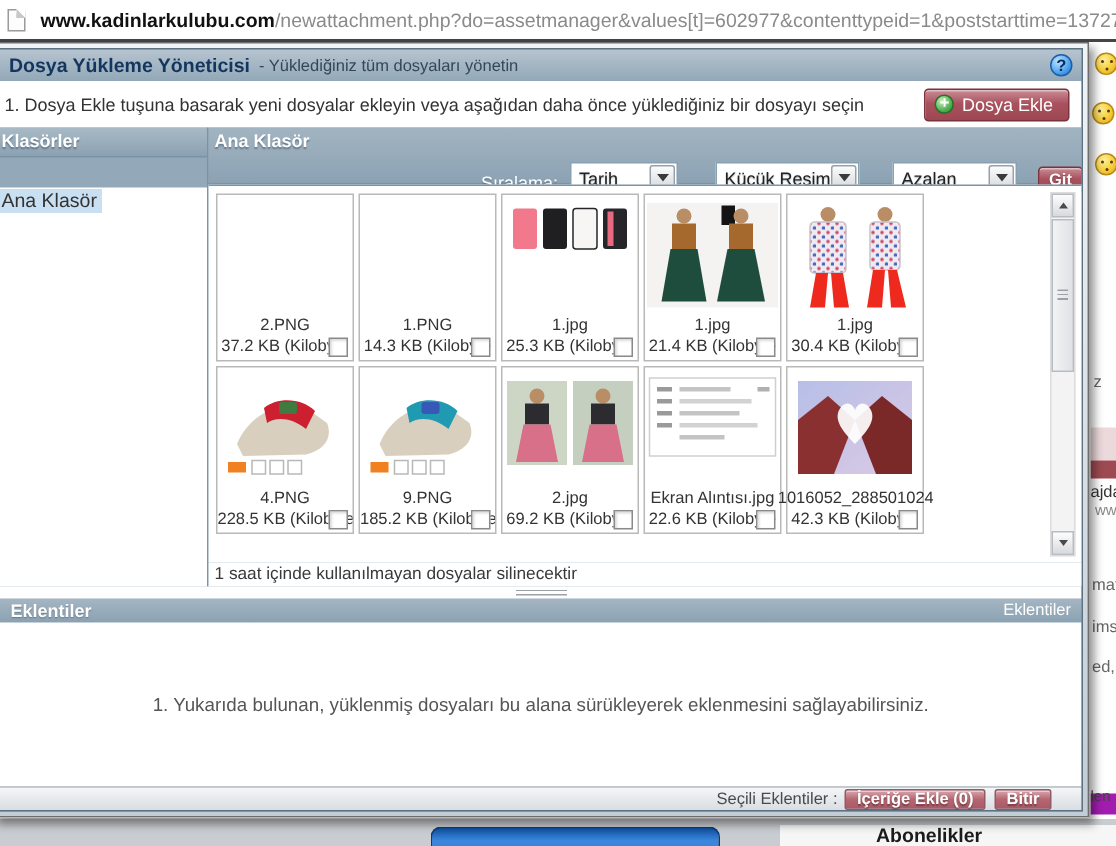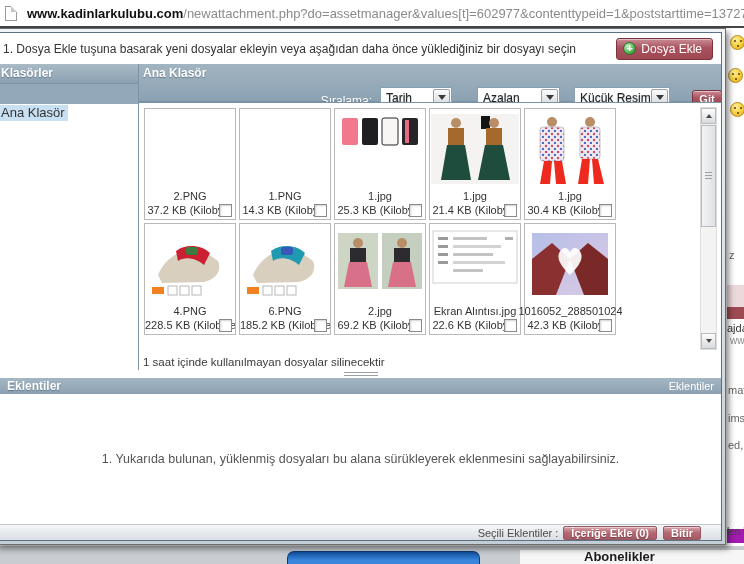--- a/index.html
+++ b/index.html
@@ -163,20 +163,25 @@
 
 <div id="bottom-page">
   <div id="bottom-white"></div>
   <div id="blue-button"></div>
   <div id="subscriptions">Abonelikler</div>
 </div>
 
 <div id="modal">
  <div id="modal-inner">
 
+  <div id="mgr-header">
+    <span id="mgr-title">Dosya Yükleme Yöneticisi</span>
+    <span id="mgr-subtitle">- Yüklediğiniz tüm dosyaları yönetin</span>
+    <span id="help-icon">?</span>
+  </div>
 
   <div id="step1-bar">
     <span id="step1-text">1. Dosya Ekle tuşuna basarak yeni dosyalar ekleyin veya aşağıdan daha önce yüklediğiniz bir dosyayı seçin</span>
     <div id="add-file-btn" class="btn-maroon">
       <span id="plus-icon">+</span>
       <span>Dosya Ekle</span>
     </div>
   </div>
 
   <div id="panels">
@@ -191,28 +196,28 @@
       <div id="right-hd" class="panel-hd" style="font-weight:normal;">
         <span id="main-hd-title">Ana Klasör</span>
         <div id="sort-row">
           <span id="sort-label">Sıralama:</span>
           <div class="dropdown dd-tarih">
             <span>Tarih</span>
             <span class="dd-btn">
                   <span class="tri-down"></span>
                 </span>
           </div>
-          <div class="dropdown dd-azalan">
-            <span>Azalan</span>
+          <div class="dropdown dd-kucuk">
+            <span>Küçük Resim</span>
             <span class="dd-btn">
                   <span class="tri-down"></span>
                 </span>
           </div>
-          <div class="dropdown dd-kucuk">
-            <span>Küçük Resim</span>
+          <div class="dropdown dd-azalan">
+            <span>Azalan</span>
             <span class="dd-btn">
                   <span class="tri-down"></span>
                 </span>
           </div>
           <div id="git-btn" class="btn-maroon">Git</div>
         </div>
       </div>
 
       <div id="grid">
         <div id="cells">
@@ -318,21 +323,21 @@
                       <path d="M12,46 C20,26 42,16 58,22 L72,32 C76,42 70,50 58,53 L16,54 Z" fill="#d9cfbe"></path>
                       <path d="M30,22 C40,14 56,16 64,24 L58,36 C48,28 38,28 32,32 Z" fill="#1f9ab0"></path>
                       <rect x="40" y="18" width="12" height="8" rx="2" fill="#3858b8"></rect>
                       <rect x="6" y="58" width="12" height="7" fill="#f08020"></rect>
                       <rect x="22" y="57" width="9" height="9" fill="#fff" stroke="#b8b8b8"></rect>
                       <rect x="34" y="57" width="9" height="9" fill="#fff" stroke="#b8b8b8"></rect>
                       <rect x="46" y="57" width="9" height="9" fill="#fff" stroke="#b8b8b8"></rect>
                     </svg>
                   </div>
                 </div>
-    <div class="cell-name">6.PNG</div>
+    <div class="cell-name">9.PNG</div>
     <div class="cell-size">185.2 KB (Kilobyte</div>
     <span class="checkbox cell-check"></span>
   </div>
               <div class="cell">
     <div class="thumb-wrap">
                   <div class="art">
                     <svg width="88" height="78" viewBox="0 0 88 78">
                       <rect x="2" y="4" width="40" height="56" fill="#cdd6c5"></rect>
                       <rect x="46" y="4" width="40" height="56" fill="#c5cfc0"></rect>
                       <circle cx="22" cy="14" r="5" fill="#b98e66"></circle>

